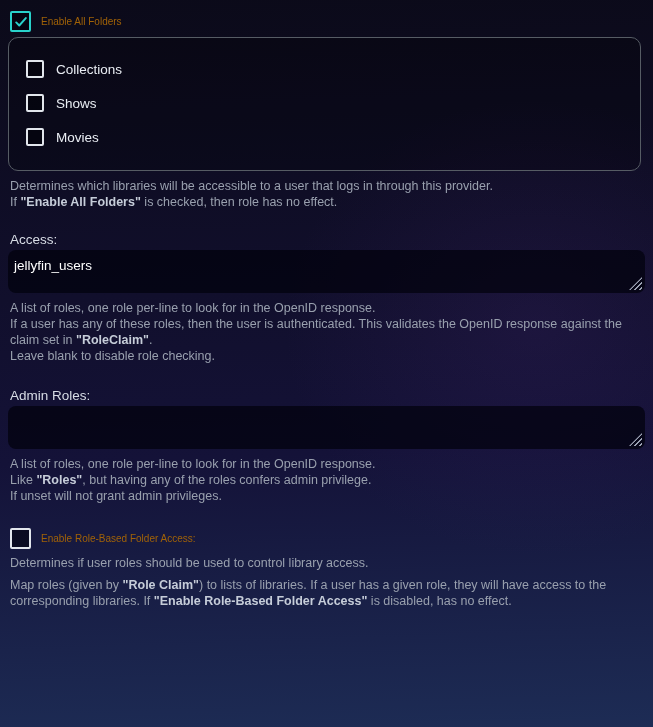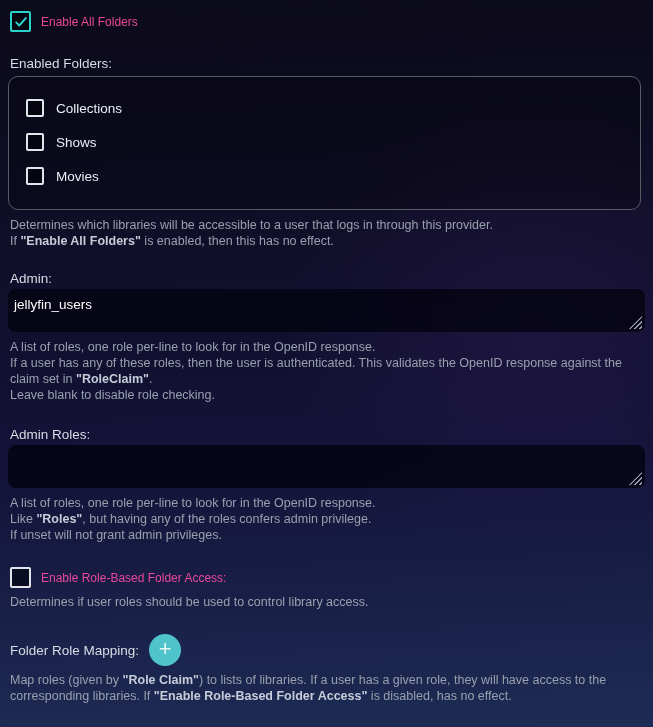--- a/index.html
+++ b/index.html
@@ -19,21 +19,21 @@
     width: 21px; height: 21px; flex: 0 0 21px;
     border: 2px solid #e2e6ec; border-radius: 2px;
     background: rgba(2,2,10,0.55);
     display: inline-flex; align-items: center; justify-content: center;
     cursor: pointer;
   }
   .checkbox svg { width: 14px; height: 14px; visibility: hidden; color: #29d2cb; }
   .checkbox.checked { border-color: #29d2cb; }
   .checkbox.checked svg { visibility: visible; }
   .checkbox.small { width: 18px; height: 18px; flex: 0 0 18px; }
-  .check-label { font-size: 12px; color: #ec4899; }
+  .check-label { font-size: 10px; color: #a16207; }
 
   
   .field-label { font-size: 13.5px; color: #d7dce5; }
   .desc {
     font-size: 12.5px; line-height: 16px; color: #99a0ae;
     margin-top: 7px;
   }
   .desc strong { color: #c6cdd9; font-weight: bold; }
 
   
@@ -87,21 +87,20 @@
 
   <div class="check-row">
     <span class="checkbox checked">
       <svg viewBox="0 0 16 16">
         <path d="M2.5 8.5 L6 12 L13.5 3.5" fill="none" stroke="currentColor" stroke-width="2.2" stroke-linecap="round" stroke-linejoin="round"></path>
       </svg>
     </span>
     <span class="check-label">Enable All Folders</span>
   </div>
 
-  <div class="field-label mt24">Enabled Folders:</div>
   <div class="folder-box">
     <div class="folder-row">
       <span class="checkbox small">
         <svg viewBox="0 0 16 16">
             <path d="M2.5 8.5 L6 12 L13.5 3.5" fill="none" stroke="currentColor" stroke-width="2.2" stroke-linecap="round" stroke-linejoin="round"></path>
           </svg>
       </span>
       <span class="check-label">Collections</span>
     </div>
     <div class="folder-row">
@@ -116,24 +115,24 @@
       <span class="checkbox small">
         <svg viewBox="0 0 16 16">
             <path d="M2.5 8.5 L6 12 L13.5 3.5" fill="none" stroke="currentColor" stroke-width="2.2" stroke-linecap="round" stroke-linejoin="round"></path>
           </svg>
       </span>
       <span class="check-label">Movies</span>
     </div>
   </div>
   <div class="desc">
     <div>Determines which libraries will be accessible to a user that logs in through this provider.</div>
-    <div><span>If </span><strong>"Enable All Folders"</strong><span> is enabled, then this has no effect.</span></div>
+    <div><span>If </span><strong>"Enable All Folders"</strong><span> is checked, then role has no effect.</span></div>
   </div>
 
-  <div class="field-label mt22">Admin:</div>
+  <div class="field-label mt22">Access:</div>
   <div class="textarea-wrap">
     <textarea class="input" spellcheck="false" style="">jellyfin_users</textarea>
     <span class="resize-handle"></span>
   </div>
   <div class="desc">
     <div>A list of roles, one role per-line to look for in the OpenID response.</div>
     <div><span>If a user has any of these roles, then the user is authenticated. This validates the OpenID response against the claim set in </span><strong>"RoleClaim"</strong><span>.</span></div>
     <div>Leave blank to disable role checking.</div>
   </div>
 
@@ -151,23 +150,17 @@
   <div class="check-row mt24">
     <span class="checkbox">
       <svg viewBox="0 0 16 16">
           <path d="M2.5 8.5 L6 12 L13.5 3.5" fill="none" stroke="currentColor" stroke-width="2.2" stroke-linecap="round" stroke-linejoin="round"></path>
         </svg>
     </span>
     <span class="check-label">Enable Role-Based Folder Access:</span>
   </div>
   <div class="desc mt6">Determines if user roles should be used to control library access.</div>
 
-  <div class="mapping-row">
-    <span class="field-label">Folder Role Mapping:</span>
-    <button class="add-btn">
-      <span>+</span>
-    </button>
-  </div>
   <div class="desc mt6">
     <span>Map roles (given by </span><strong>"Role Claim"</strong><span>) to lists of libraries. If a user has a given role, they will have access to the corresponding libraries. If </span><strong>"Enable Role-Based Folder Access"</strong><span> is disabled, has no effect.</span>
   </div>
 
 </div>
 
 </body></html>

